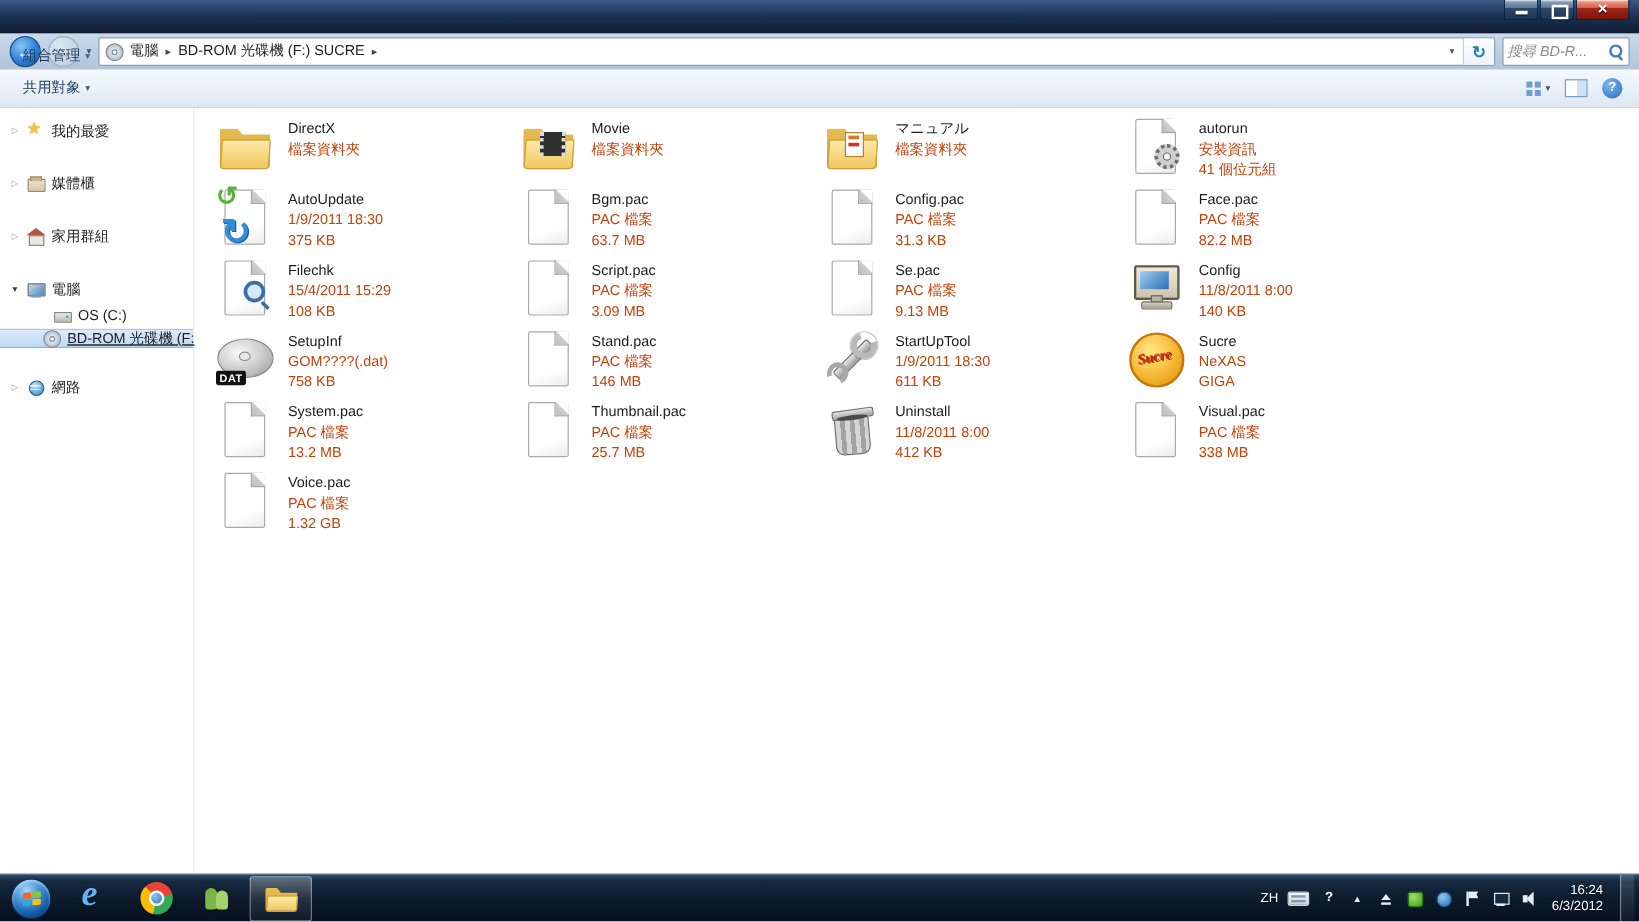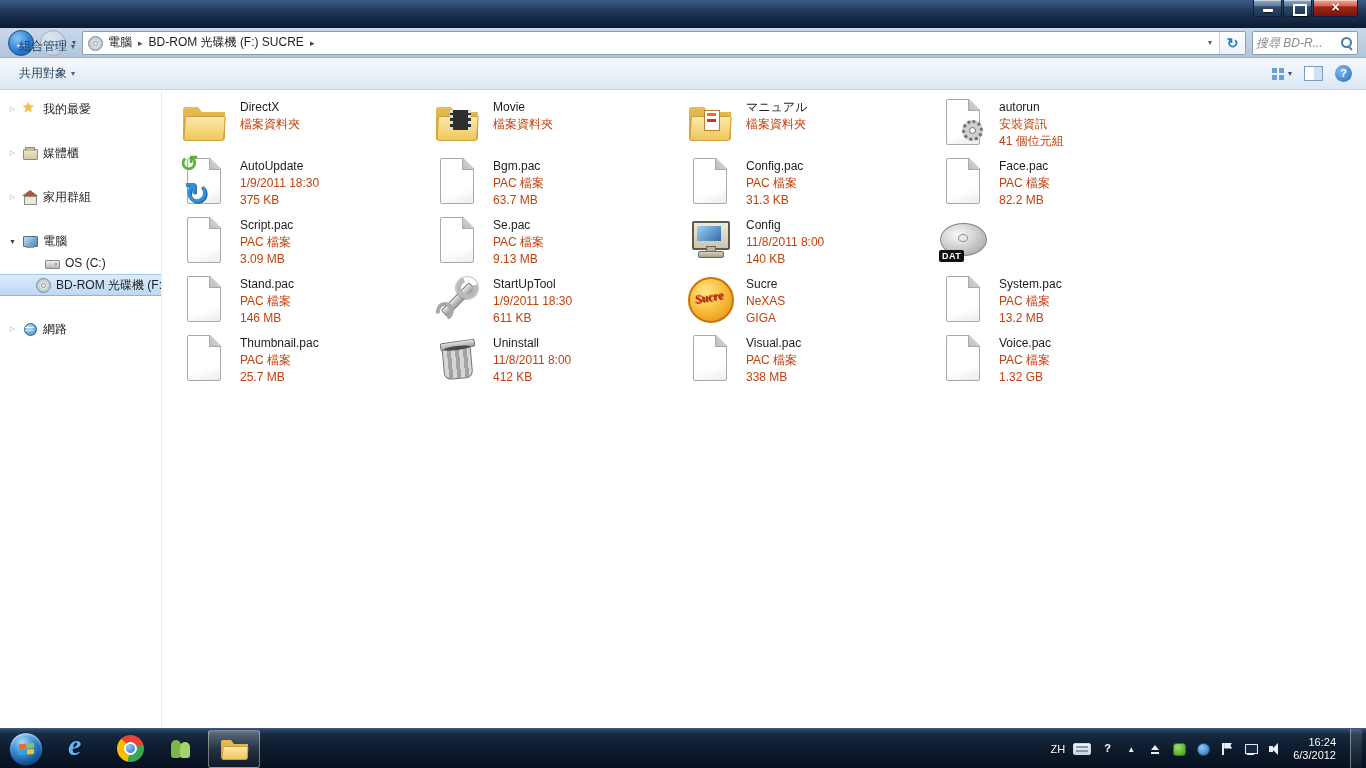--- a/index.html
+++ b/index.html
@@ -59,21 +59,21 @@
   .preview-btn { width:19px; height:15px; border:1px solid #7a9cc0; background:linear-gradient(90deg,#fff 55%,#cfe2f4 55%); cursor:pointer; }
   .help-btn { width:17px; height:17px; border-radius:50%; background:radial-gradient(circle at 35% 30%, #7db8ef, #2c6cc0);
     color:#fff; font-weight:bold; text-align:center; line-height:17px; font-size:11px; cursor:pointer; }
 
   
   #sidebar { position:absolute; top:90px; left:0; bottom:40px; width:162px; background:#fff;
     border-right:1px solid #ededed; padding-top:8px; }
   .nav-item { height:22px; display:flex; align-items:center; gap:5px; padding-left:8px; cursor:pointer; }
   .nav-item.child { padding-left:30px; }
   .nav-item.group-gap { margin-top:22px; }
-  .nav-item.selected { background:linear-gradient(#dcebfa,#bcd9f2); border-top:1px solid #a3cdee; border-bottom:1px solid #86b8e0; height:22px; }
+  .nav-item.selected { background:linear-gradient(#dcebfa,#bcd9f2); border-top:1px solid #a3cdee; border-bottom:1px solid #86b8e0; height:16px;text-decoration:underline; }
   .expander { width:9px; font-size:7px; color:#9a9a9a; text-align:center; }
   .nav-item .expanded-glyph { color:#3c3c3c; }
   .nav-label { color:#1e1e1e; white-space:nowrap; }
 
   .nav-icon { width:16px; height:16px; position:relative; flex:0 0 16px; display:inline-block; }
   .nav-icon[data-icon="star"]::after { content:"★"; position:absolute; left:0; top:-2px; color:#f7c243; font-size:14px; text-shadow:0 0 1px #c8922a; }
   .nav-icon[data-icon="library"]::before { content:""; position:absolute; left:1px; top:4px; width:13px; height:9px;
     background:linear-gradient(#efe6cf,#d6c8a6); border:1px solid #9a8c6a; border-radius:1px; }
   .nav-icon[data-icon="library"]::after { content:""; position:absolute; left:3px; top:2px; width:8px; height:3px; background:#cbbb95; border:1px solid #9a8c6a; border-bottom:none; }
   .nav-icon[data-icon="homegroup"]::before { content:""; position:absolute; left:2px; top:7px; width:11px; height:7px; background:#ece7db; border:1px solid #8a8a8a; }
@@ -411,20 +411,30 @@
     <span class="ficon" data-icon="file">
         <span class="ov"></span>
       </span>
     <span class="tinfo">
       <span class="tname">Face.pac</span>
       <span class="tmeta">PAC 檔案</span>
       <span class="tmeta">82.2 MB</span>
     </span>
   </div>
     <div class="tile">
+    <span class="ficon" data-icon="file-check">
+        <span class="ov"></span>
+      </span>
+    <span class="tinfo">
+      <span class="tname">Filechk</span>
+      <span class="tmeta">15/4/2011 15:29</span>
+      <span class="tmeta">108 KB</span>
+    </span>
+  </div>
+    <div class="tile">
     <span class="ficon" data-icon="file">
         <span class="ov"></span>
       </span>
     <span class="tinfo">
       <span class="tname">Script.pac</span>
       <span class="tmeta">PAC 檔案</span>
       <span class="tmeta">3.09 MB</span>
     </span>
   </div>
     <div class="tile">
@@ -444,20 +454,25 @@
     <span class="tinfo">
       <span class="tname">Config</span>
       <span class="tmeta">11/8/2011 8:00</span>
       <span class="tmeta">140 KB</span>
     </span>
   </div>
     <div class="tile">
     <span class="ficon" data-icon="dat-disc">
         <span class="ov"></span>
       </span>
+    <span class="tinfo">
+      <span class="tname">SetupInf</span>
+      <span class="tmeta">GOM????(.dat)</span>
+      <span class="tmeta">758 KB</span>
+    </span>
   </div>
     <div class="tile">
     <span class="ficon" data-icon="file">
         <span class="ov"></span>
       </span>
     <span class="tinfo">
       <span class="tname">Stand.pac</span>
       <span class="tmeta">PAC 檔案</span>
       <span class="tmeta">146 MB</span>
     </span>

